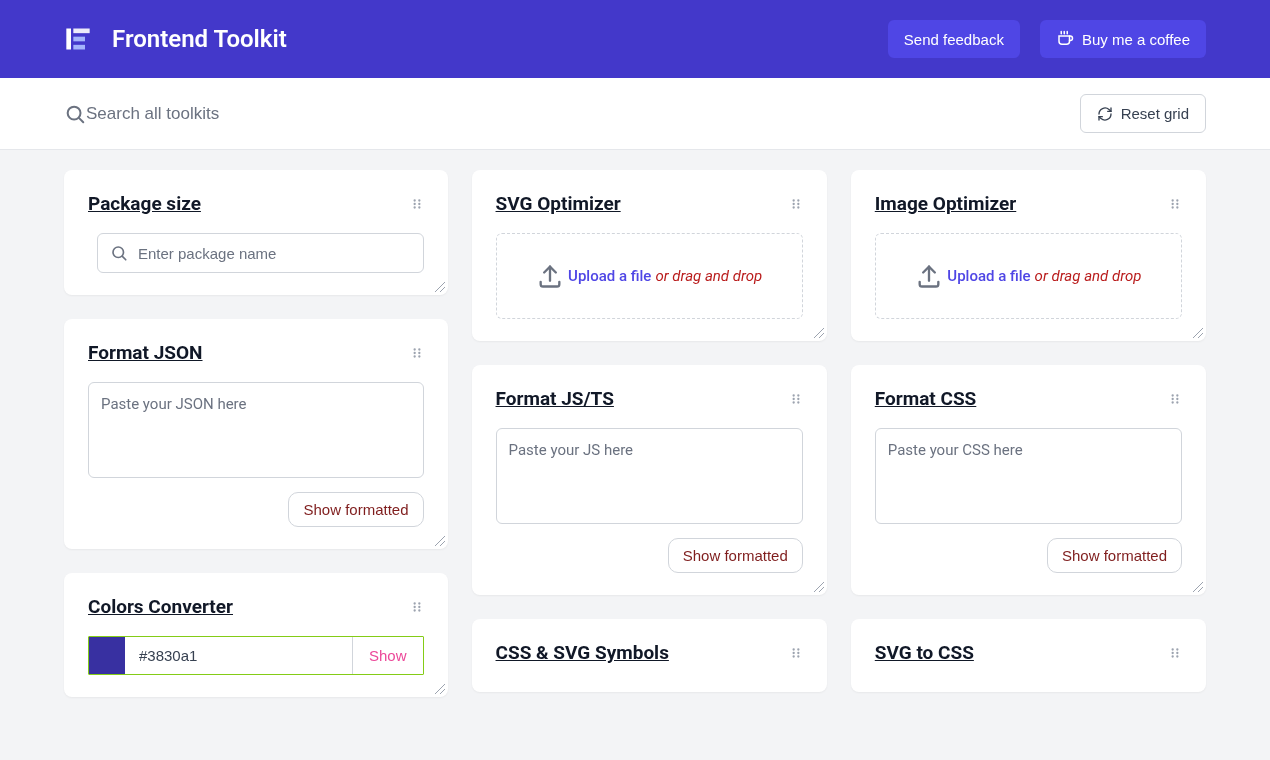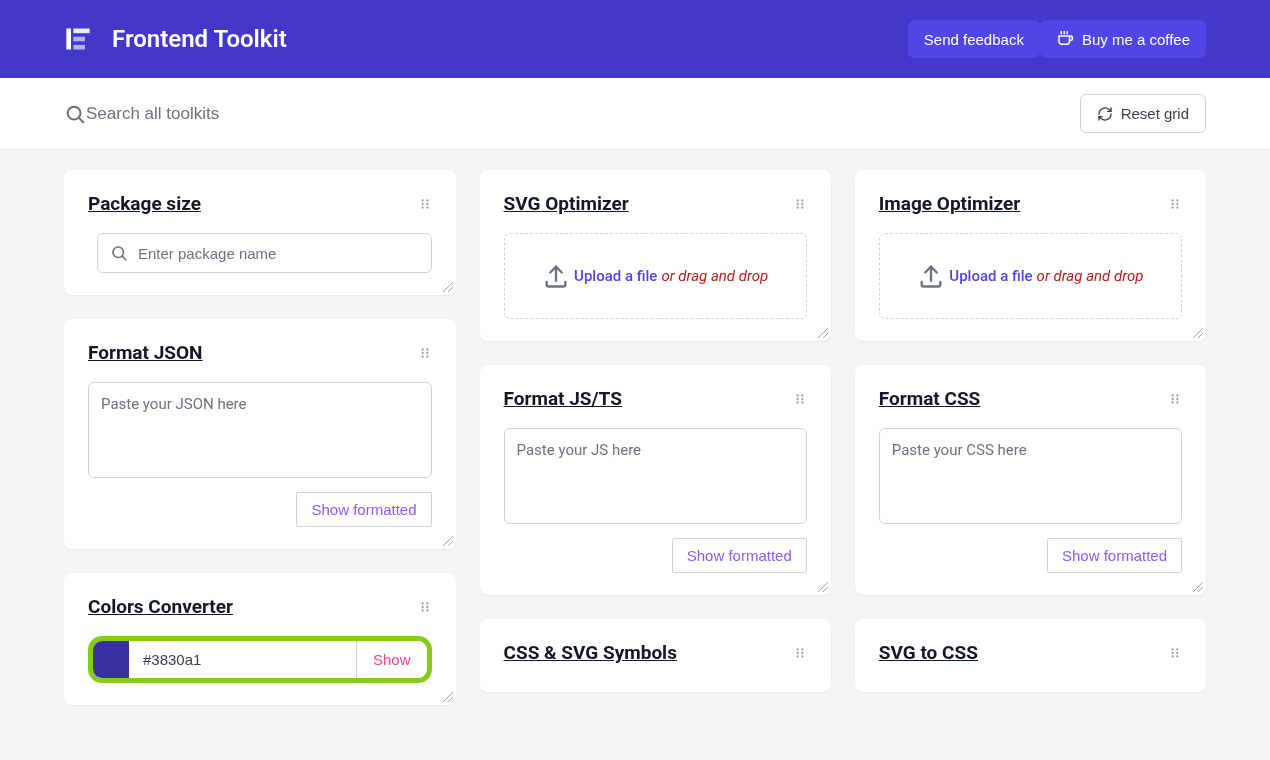--- a/index.html
+++ b/index.html
@@ -2,21 +2,21 @@
 <html><head>
 <meta charset="utf-8">
 <style>
 * { box-sizing: border-box; margin: 0; padding: 0; }
 body { font-family: -apple-system, BlinkMacSystemFont, "Segoe UI", Roboto, sans-serif; background: #f3f4f6; color: #111827; }
 
 .header { background: #4338ca; color: #fff; display: flex; align-items: center; justify-content: space-between; padding: 0 64px; height: 78px; }
 .brand { display: flex; align-items: center; gap: 20px; }
 .logo { width: 28px; height: 28px; position: relative; }
 .brand-title { font-size: 24px; font-weight: 600; }
-.header-actions { display: flex; gap: 0; padding-left: 20px; }
+.header-actions { display: flex; gap: 20px; padding-left: 20px; }
 .btn-primary { background: #4f46e5; color: #fff; border: none; border-radius: 6px; padding: 10px 16px; font-size: 15px; font-weight: 500; cursor: pointer; display: flex; align-items: center; gap: 8px; }
 
 .searchbar { background: #fff; border-bottom: 1px solid #e5e7eb; display: flex; align-items: center; justify-content: space-between; padding: 0 64px; height: 72px; }
 .search-left { display: flex; align-items: center; flex: 1; }
 .search-input { border: none; outline: none; font-size: 17px; color: #6b7280; width: 100%; background: transparent; }
 .search-input::placeholder { color: #6b7280; }
 .btn-outline { background: #fff; border: 1px solid #d1d5db; border-radius: 6px; padding: 10px 16px; font-size: 15px; font-weight: 500; cursor: pointer; display: flex; align-items: center; gap: 8px; color: #374151; }
 
 .grid-wrap { padding: 20px 64px; display: flex; gap: 24px; }
 .col { flex: 1; display: flex; flex-direction: column; gap: 24px; }
@@ -28,27 +28,27 @@
 .resize-corner { position: absolute; right: 3px; bottom: 3px; color: #9ca3af; }
 
 .input-wrap { border: 1px solid #d1d5db; border-radius: 6px; display: flex; align-items: center; padding: 10px 12px; gap: 10px; margin-left: 9px; }
 .input-wrap input { border: none; outline: none; font-size: 15px; flex: 1; color: #374151; }
 .input-wrap input::placeholder { color: #6b7280; }
 
 .textarea { border: 1px solid #d1d5db; border-radius: 6px; padding: 12px; font-size: 15px; color: #374151; width: 100%; resize: none; font-family: inherit; height: 96px; outline: none; }
 .textarea::placeholder { color: #6b7280; }
 
 .card-foot { display: flex; justify-content: flex-end; margin-top: 10px; }
-.btn-secondary { background: #fff; border: 1px solid #d1d5db; border-radius: 2px; padding: 8px 14px; font-size: 15px; font-weight: 500; cursor: pointer; color: #8b5cf6; }
+.btn-secondary { background: #fff; border: 1px solid #d1d5db; border-radius: 10px; padding: 8px 14px; font-size: 15px; font-weight: 500; cursor: pointer; color: #7f1d1d; }
 
 .dropzone { border: 1px dashed #d1d5db; border-radius: 6px; display: flex; align-items: center; justify-content: center; padding: 28px 12px; gap: 4px; }
 .upload-link { color: #4f46e5; font-weight: 500; font-size: 15px; }
 .drop-hint { color: #b91c1c; font-size: 15px; font-style: italic; }
 
-.color-row { display: flex; border: 5px solid #84cc16; border-radius: 14px; overflow: hidden; }
+.color-row { display: flex; border: 1px solid #84cc16; border-radius: 1px; overflow: hidden; }
 .swatch { width: 36px; background: #3830a1; }
 .color-input { flex: 1; border: none; outline: none; padding: 10px 14px; font-size: 15px; color: #374151; }
 .color-show { border: none; border-left: 1px solid #d1d5db; background: #fff; padding: 0 16px; font-size: 15px; font-weight: 500; cursor: pointer; color: #ec4899; }
 
 svg { display: block; }
 </style>
 </head>
 <body>
 
 <div class="header">

